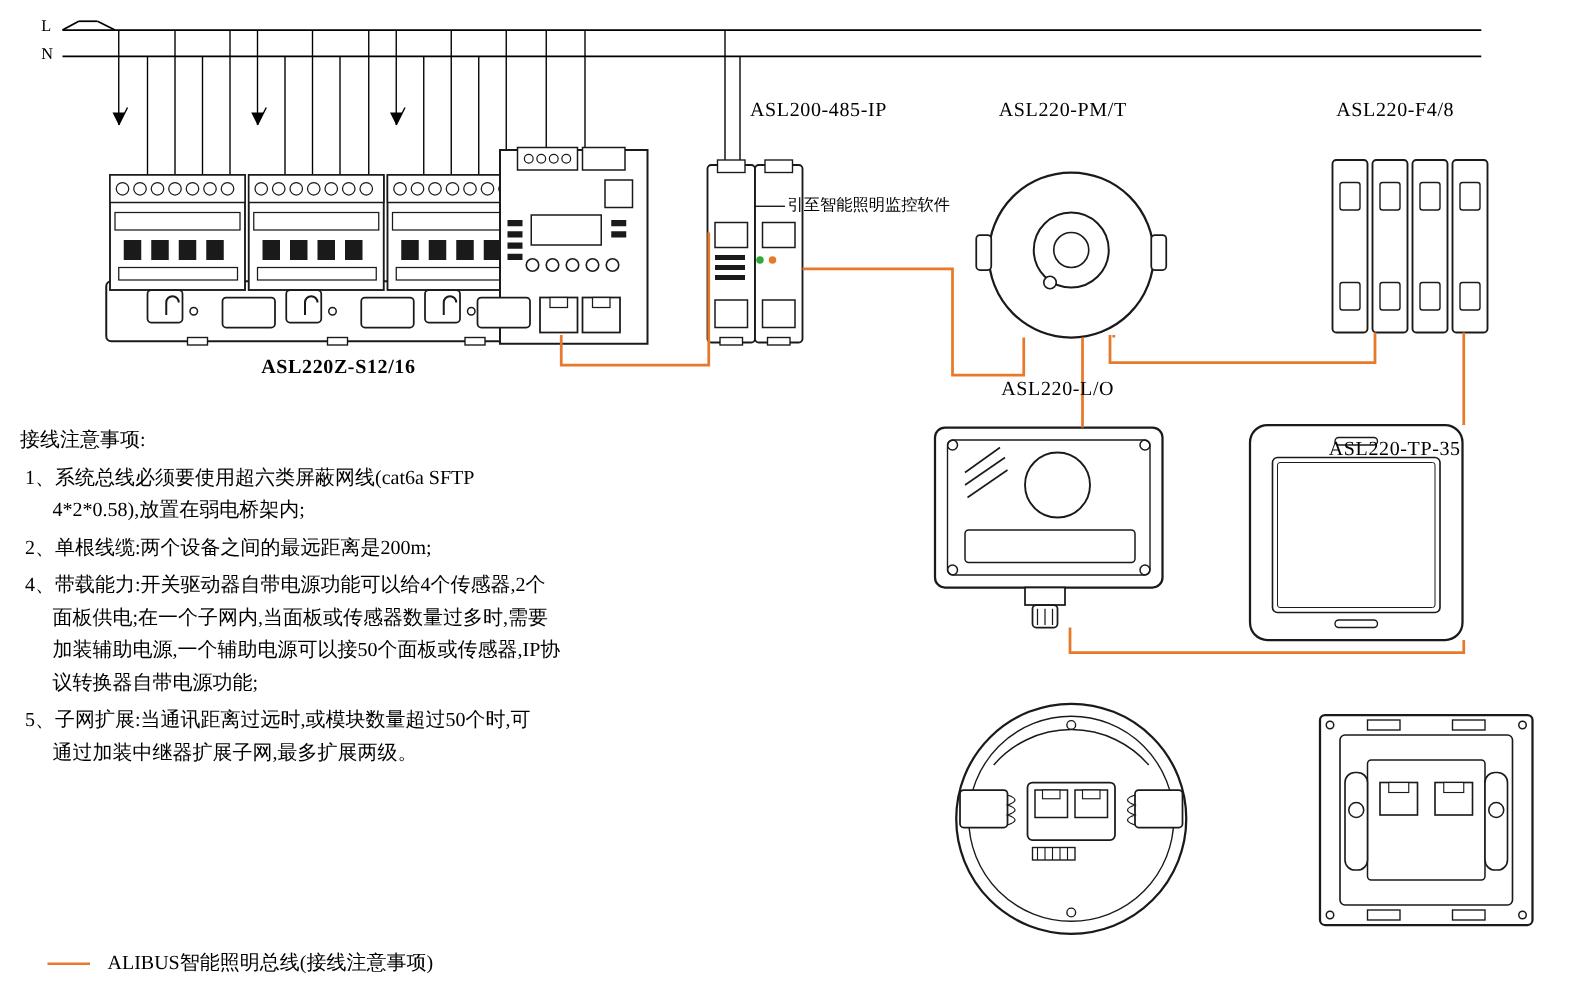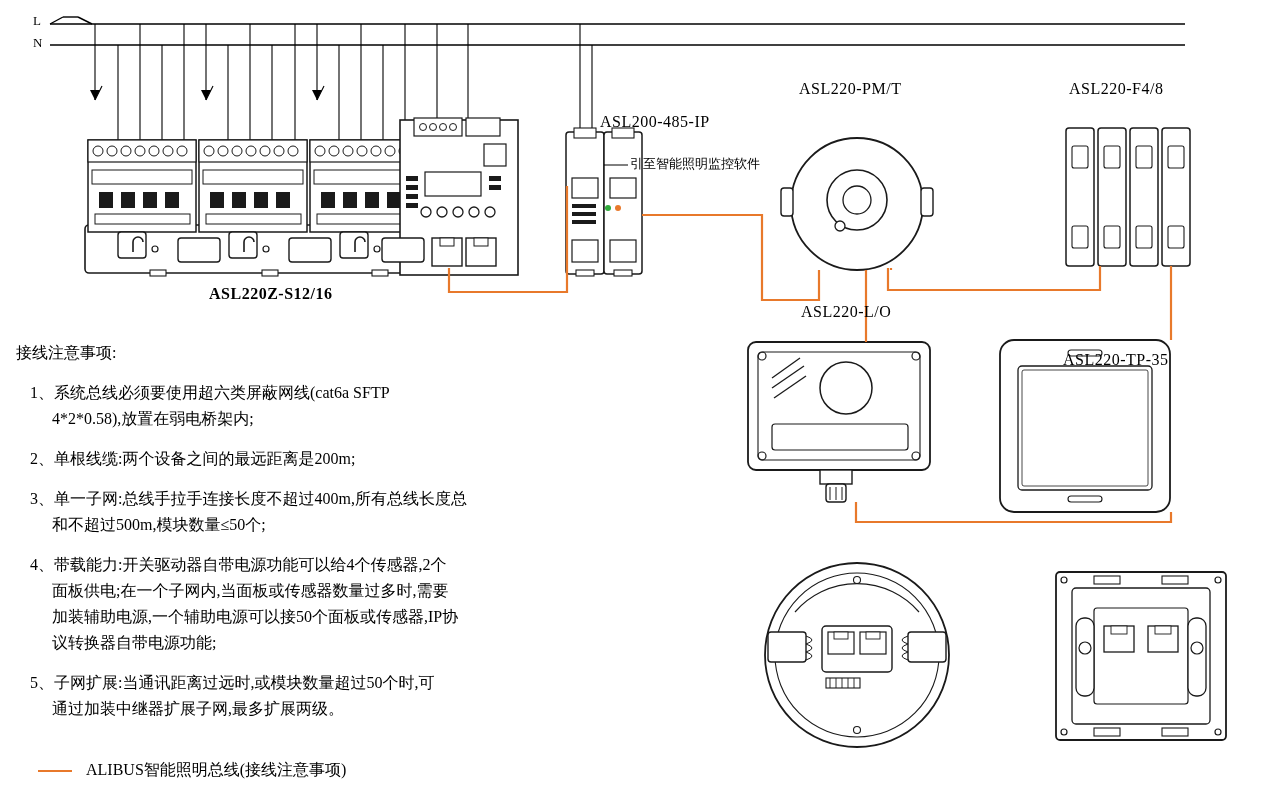--- a/index.html
+++ b/index.html
@@ -41,21 +41,21 @@
     position: absolute;
     left: 16px;
     top: 340px;
     width: 660px;
     font-size: 16px;
     line-height: 26px;
   }
   .notes .item {
     display: block;
     text-indent: 0;
-    margin: 14px;
+    margin: 4px;
     padding: 0;
   }
   .notes .cont {
     display: block;
     padding-left: 22px;
     font-family: Liberation Serif, serif;
   }
   .legend-line {
     position: absolute;
     left: 38px;
@@ -401,40 +401,36 @@
 
   <g stroke="#000" stroke-width="1" fill="none">
     <line x1="604" y1="165" x2="628" y2="165"></line>
   </g>
 </svg>
 
 <div class="lbl rail-label" style="left:33px; top:13px;">L</div>
 <div class="lbl rail-label" style="left:33px; top:35px;">N</div>
 
 <div class="lbl dev-label" style="left:209px; top:285px;font-weight:bold;">ASL220Z-S12/16</div>
-<div class="lbl dev-label" style="left:600px; top:80px;margin-top:33px;">ASL200-485-IP</div>
+<div class="lbl dev-label" style="left:600px; top:80px;">ASL200-485-IP</div>
 <div class="lbl dev-label" style="left:799px; top:80px;text-align:center;">ASL220-PM/T</div>
 <div class="lbl dev-label" style="left:1069px; top:80px;">ASL220-F4/8</div>
 <div class="lbl dev-label" style="left:801px; top:303px;">ASL220-L/O</div>
 <div class="lbl dev-label" style="left:1063px; top:311px;margin-top:40px;">ASL220-TP-35</div>
 
 <div class="lbl smallnote" style="left:630px; top:155px;">引至智能照明监控软件</div>
 
 <div class="notes">
   <div class="note-title">接线注意事项:</div>
   <div class="item">
     <span>1、</span><span>系统总线必须要使用超六类屏蔽网线(cat6a SFTP</span>
     <span class="cont">4*2*0.58),放置在弱电桥架内;</span>
   </div>
   <div class="item">
     <span>2、</span><span>单根线缆:两个设备之间的最远距离是200m;</span>
-  </div>
-  <div class="item">
-    <span>3、</span><span>单一子网:总线手拉手连接长度不超过400m,所有总线长度总</span>
-    <span class="cont">和不超过500m,模块数量≤50个;</span>
   </div>
   <div class="item">
     <span>4、</span><span>带载能力:开关驱动器自带电源功能可以给4个传感器,2个</span>
     <span class="cont">面板供电;在一个子网内,当面板或传感器数量过多时,需要</span>
     <span class="cont">加装辅助电源,一个辅助电源可以接50个面板或传感器,IP协</span>
     <span class="cont">议转换器自带电源功能;</span>
   </div>
   <div class="item">
     <span>5、</span><span>子网扩展:当通讯距离过远时,或模块数量超过50个时,可</span>
     <span class="cont">通过加装中继器扩展子网,最多扩展两级。</span>

